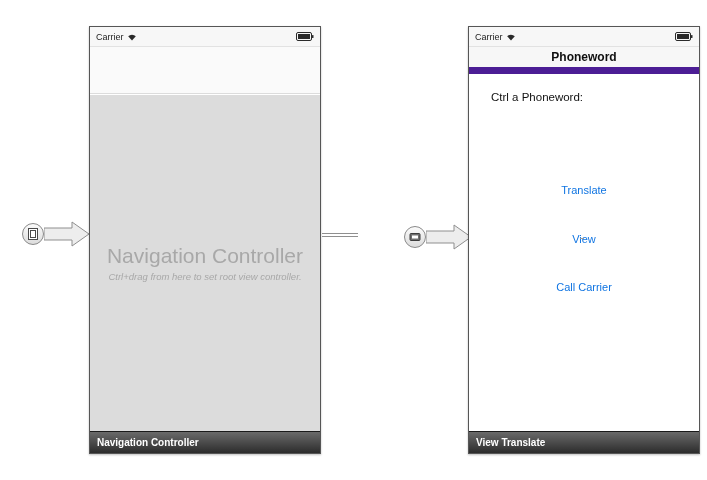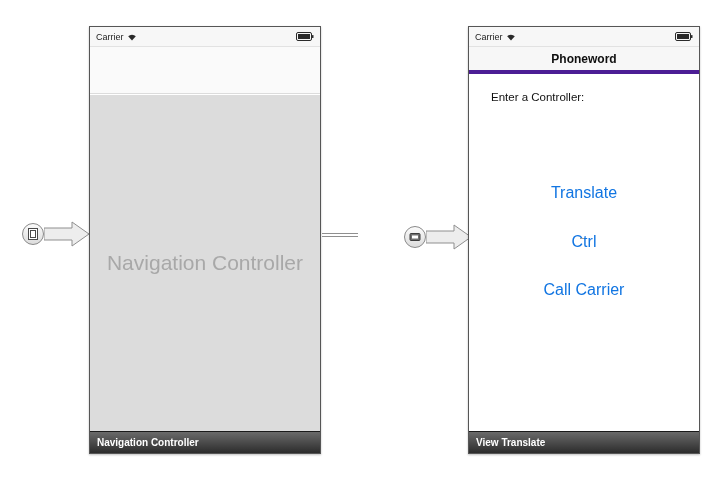--- a/index.html
+++ b/index.html
@@ -132,21 +132,21 @@
     position: absolute;
     left: 0;
     top: 20px;
     right: 0;
     bottom: 22px;
     background: #ffffff;
   }
   .pw-navbar {
     height: 27px;
     background: #f7f7f7;
-    border-bottom: 4px solid #4c1d95;
+    border-bottom: 7px solid #4c1d95;
     display: flex;
     align-items: center;
     justify-content: center;
     box-sizing: border-box;
   }
   .pw-navbar-title {
     font-size: 12px;
     font-weight: bold;
     color: #0f0f0f;
   }
@@ -175,21 +175,21 @@
     font-size: 10.5px;
     color: #111111;
     padding: 0 6px;
     outline: none;
   }
   .pw-btn {
     position: absolute;
     left: 0;
     right: 0;
     text-align: center;
-    font-size: 16px;
+    font-size: 11px;
     color: #1175e2;
     background: transparent;
     border: none;
     font-family: "Liberation Sans", sans-serif;
     padding: 0;
     cursor: pointer;
   }
   .pw-btn-translate { top: 110px; }
   .pw-btn-call { top: 159px; }
   .pw-btn-history { top: 207px; font-weight: normal; }
@@ -232,20 +232,21 @@
         <rect x="0.5" y="0.5" width="15" height="8" rx="1.5" fill="none" stroke="#2a2a2a"></rect>
         <rect x="2" y="2" width="12" height="5" fill="#2a2a2a"></rect>
         <rect x="16" y="3" width="1.5" height="3" rx="0.5" fill="#2a2a2a"></rect>
       </svg>
     </div>
 
     <div class="nav-scene-body">
       <div class="nav-top-strip"></div>
       <div class="nav-placeholder">
         <div class="nav-placeholder-title">Navigation Controller</div>
+        <div class="nav-placeholder-sub">Ctrl+drag from here to set root view controller.</div>
       </div>
     </div>
 
     <div class="scene-footer">
       <span>Navigation Controller</span>
     </div>
   </div>
 
   <svg class="scene-arrow" style="left:322px; top:228px;" width="36" height="14" viewBox="0 0 36 14">
     <line x1="0" y1="5.5" x2="36" y2="5.5" stroke="#8f8f8f" stroke-width="1"></line>
@@ -277,25 +278,25 @@
         <rect x="16" y="3" width="1.5" height="3" rx="0.5" fill="#2a2a2a"></rect>
       </svg>
     </div>
 
     <div class="pw-body">
       <div class="pw-navbar">
         <span class="pw-navbar-title">Phoneword</span>
       </div>
 
       <div class="pw-content">
-        <div class="pw-label">Enter a Controller:</div>
+        <div class="pw-label">Ctrl a Phoneword:</div>
 
 
         <button class="pw-btn pw-btn-translate">Translate</button>
-        <button class="pw-btn pw-btn-call">Ctrl</button>
+        <button class="pw-btn pw-btn-call">View</button>
         <button class="pw-btn pw-btn-history">Call Carrier</button>
       </div>
     </div>
 
     <div class="scene-footer">
       <span>View Translate</span>
     </div>
   </div>
 
   <div class="edge-tick"></div>

